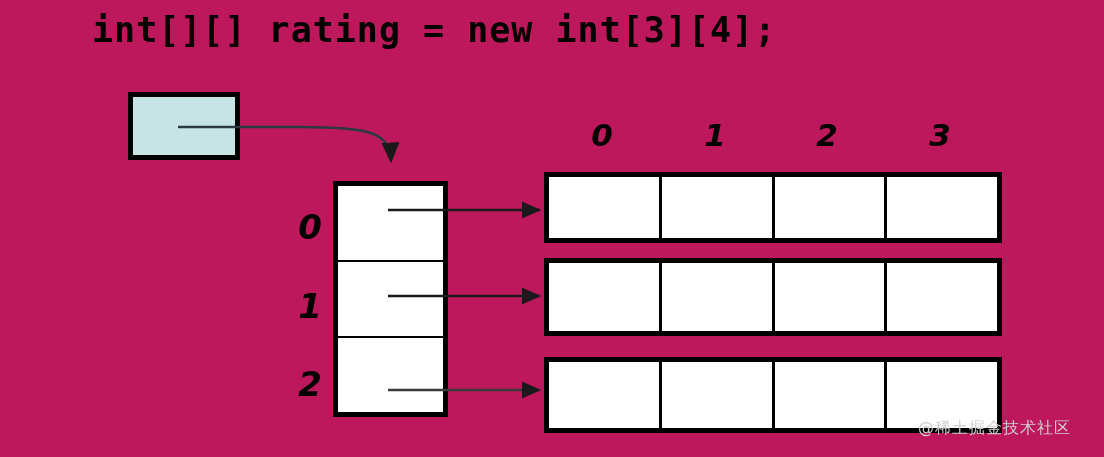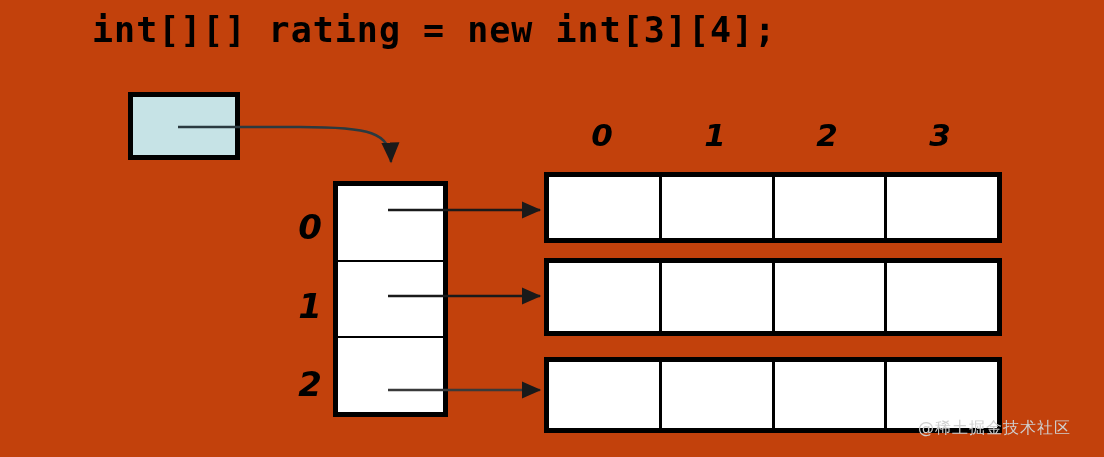--- a/index.html
+++ b/index.html
@@ -7,21 +7,21 @@
     padding: 0;
     background: #ffffff;
   }
   body {
     font-family: "Liberation Sans", sans-serif;
   }
   #canvas {
     position: relative;
     width: 1104px;
     height: 457px;
-    background: #c2410c;
+    background: #be185d;
     overflow: hidden;
   }
 
   
   #code-title {
     position: absolute;
     left: 92px;
     top: 10px;
     font-family: "DejaVu Sans Mono", "Liberation Mono", monospace;
     font-weight: 700;

